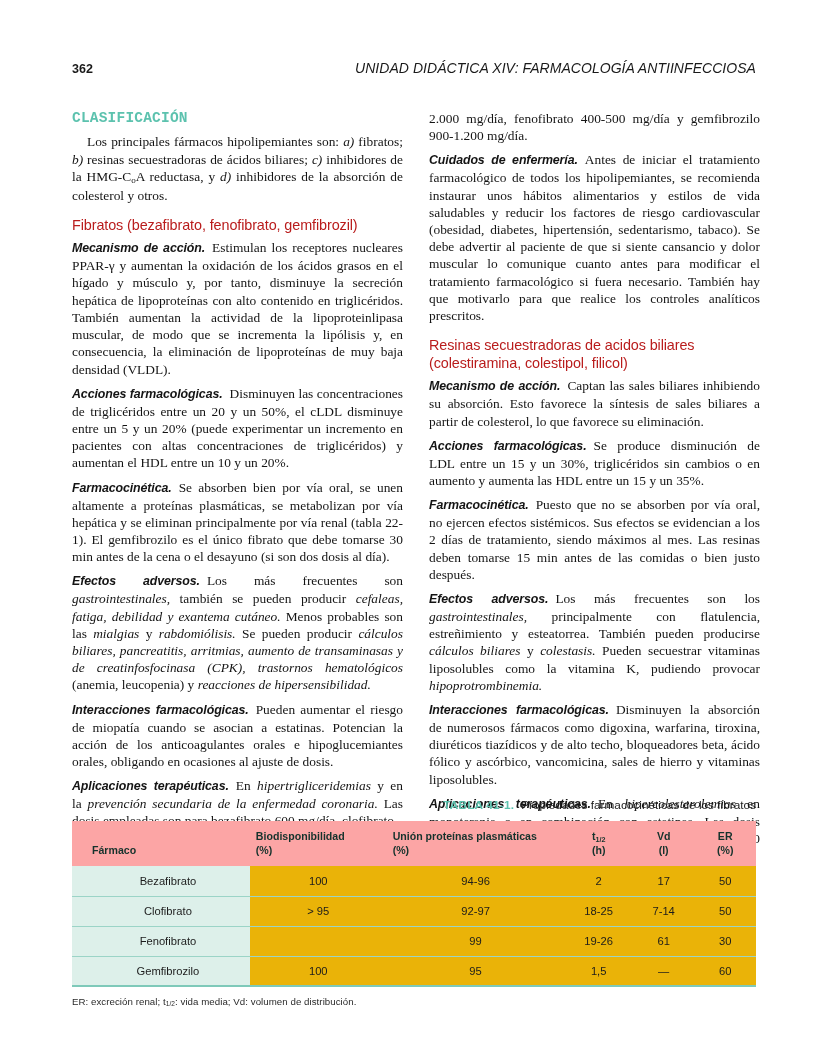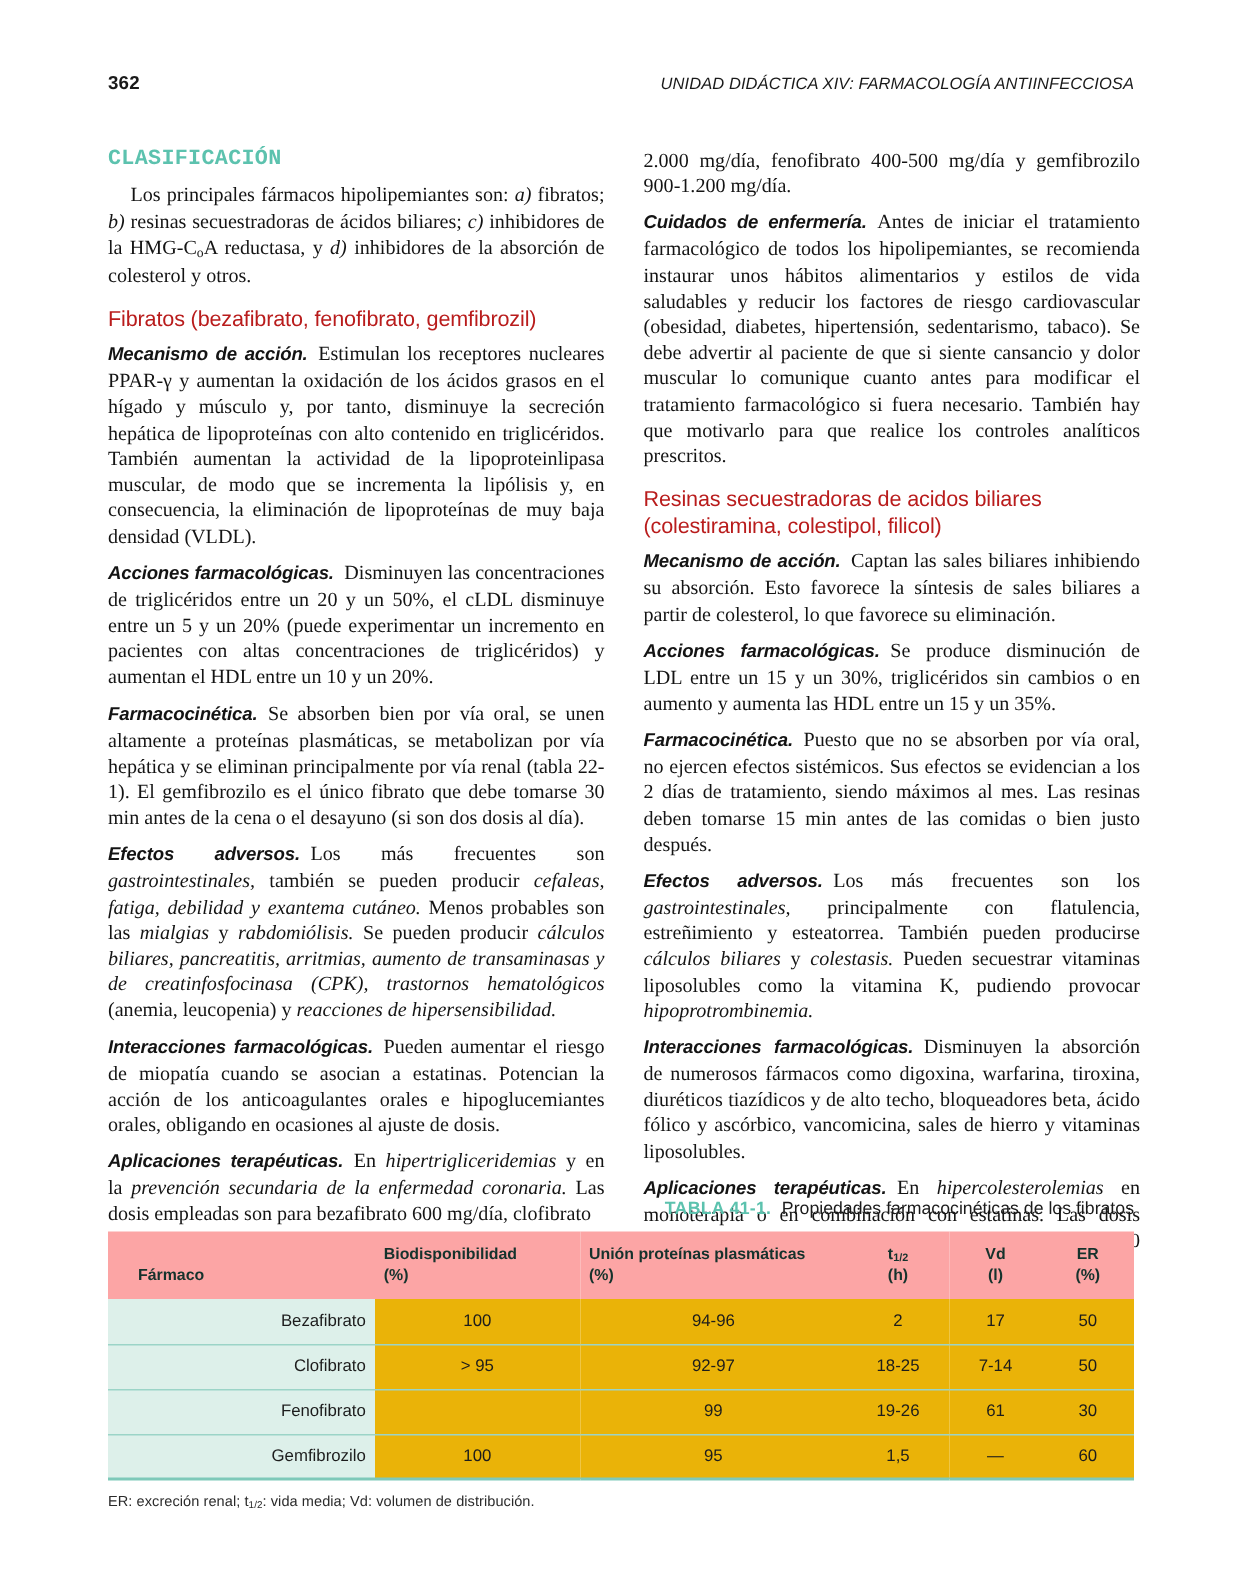--- a/index.html
+++ b/index.html
@@ -12,41 +12,41 @@
     color: #1a1a1a;
     position: relative;
     overflow: hidden;
   }
 
   .page {
     position: absolute;
     left: 0; top: 0;
     width: 828px;
     height: 1058px;
-    padding: 48px 72px 30px 72px;
+    padding: 60px 72px 30px 72px;
   }
 
   
   .running-head {
     display: flex;
     align-items: baseline;
     justify-content: space-between;
     height: 26px;
     margin-bottom: 24px;
   }
   .folio {
     font-family: "Liberation Sans", sans-serif;
     font-size: 12.5px;
     font-weight: bold;
     color: #1a1a1a;
     letter-spacing: 0.1px;
   }
   .head-title {
     font-family: "Liberation Sans", sans-serif;
-    font-size: 11px;
+    font-size: 14px;
     font-style: italic;
     color: #1a1a1a;
     letter-spacing: 0.05px;
   }
 
   
   .columns {
     display: flex;
     gap: 26px;
     height: 690px;
@@ -150,21 +150,21 @@
   table.pk tbody td {
     font-size: 11.2px;
     color: #1c1c1c;
     text-align: center;
     padding: 8px 6px;
     height: 30px;
     background: #eab308;
     border-bottom: 1px solid #9bd4c7;
   }
   table.pk tbody td.c-drug {
-    text-align: right;
+    text-align: center;
     padding-left: 20px;
     background: #ddf0ea;
     margin-left: 20px;
   }
   table.pk tbody tr:last-child td { border-bottom: 2px solid #7ec9b9; }
 
   .table-note {
     font-family: "Liberation Sans", sans-serif;
     font-size: 9.7px;
     color: #2a2a2a;

